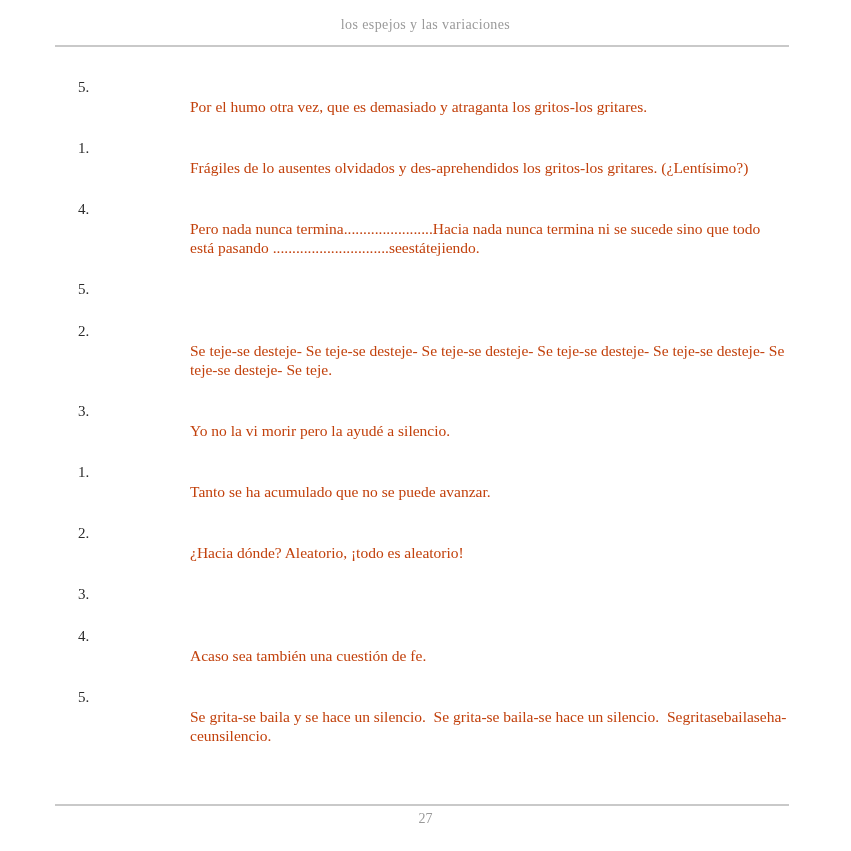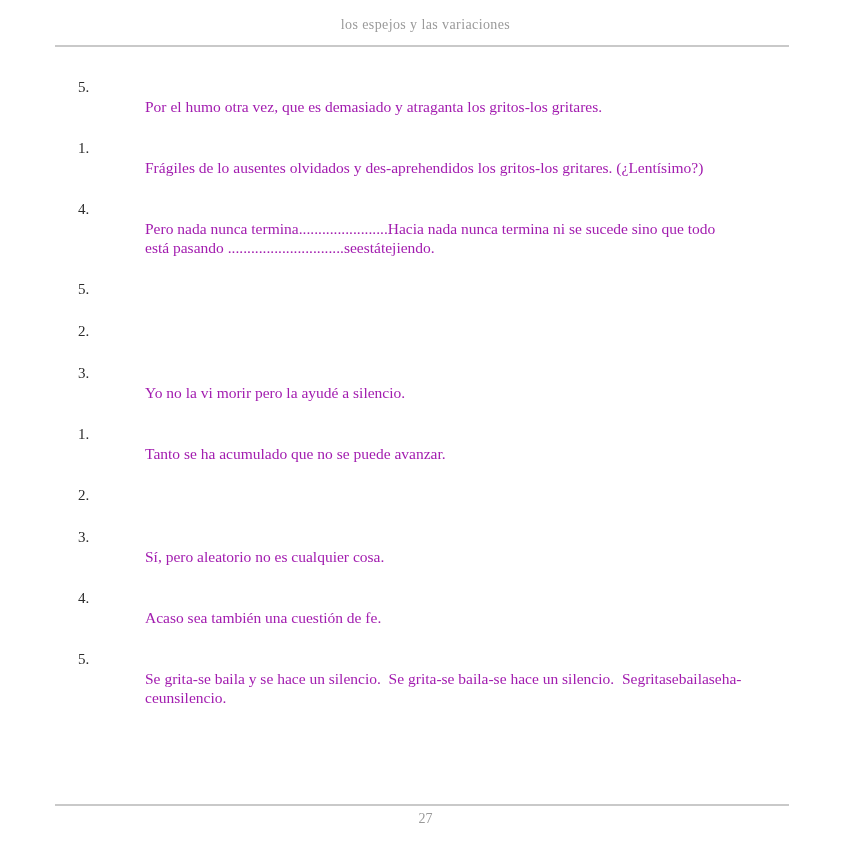--- a/index.html
+++ b/index.html
@@ -26,24 +26,24 @@
   }
   .top-rule { margin: 12px 62px 0 55px; }
   .content { padding: 31px 56px 0 78px; }
   .item { margin-bottom: 23px; }
   .item-num {
     font-size: 15px;
     line-height: 19px;
     color: #2b2b2b;
   }
   .item-text {
-    margin-left: 67px;
+    margin-left: 112px;
     font-size: 15.5px;
     line-height: 19px;
-    color: #a21caf;
+    color: #c2410c;
     white-space: pre-wrap;
   }
   .footer-rule {
     position: absolute;
     left: 55px;
     right: 62px;
     top: 804px;
   }
   .page-number {
     position: absolute;
@@ -81,39 +81,41 @@
       <div class="item-text">Pero nada nunca termina.......................Hacia nada nunca termina ni se sucede sino que todo
 está pasando ..............................seestátejiendo.</div>
     </div>
 
     <div class="item">
       <div class="item-num">5.</div>
     </div>
 
     <div class="item">
       <div class="item-num">2.</div>
+      <div class="item-text">Se teje-se desteje- Se teje-se desteje- Se teje-se desteje- Se teje-se desteje- Se teje-se desteje- Se
+teje-se desteje- Se teje.</div>
     </div>
 
     <div class="item">
       <div class="item-num">3.</div>
       <div class="item-text">Yo no la vi morir pero la ayudé a silencio.</div>
     </div>
 
     <div class="item">
       <div class="item-num">1.</div>
       <div class="item-text">Tanto se ha acumulado que no se puede avanzar.</div>
     </div>
 
     <div class="item">
       <div class="item-num">2.</div>
+      <div class="item-text">¿Hacia dónde? Aleatorio, ¡todo es aleatorio!</div>
     </div>
 
     <div class="item">
       <div class="item-num">3.</div>
-      <div class="item-text">Sí, pero aleatorio no es cualquier cosa.</div>
     </div>
 
     <div class="item">
       <div class="item-num">4.</div>
       <div class="item-text">Acaso sea también una cuestión de fe.</div>
     </div>
 
     <div class="item">
       <div class="item-num">5.</div>
       <div class="item-text">Se grita-se baila y se hace un silencio.  Se grita-se baila-se hace un silencio.  Segritasebailaseha-

